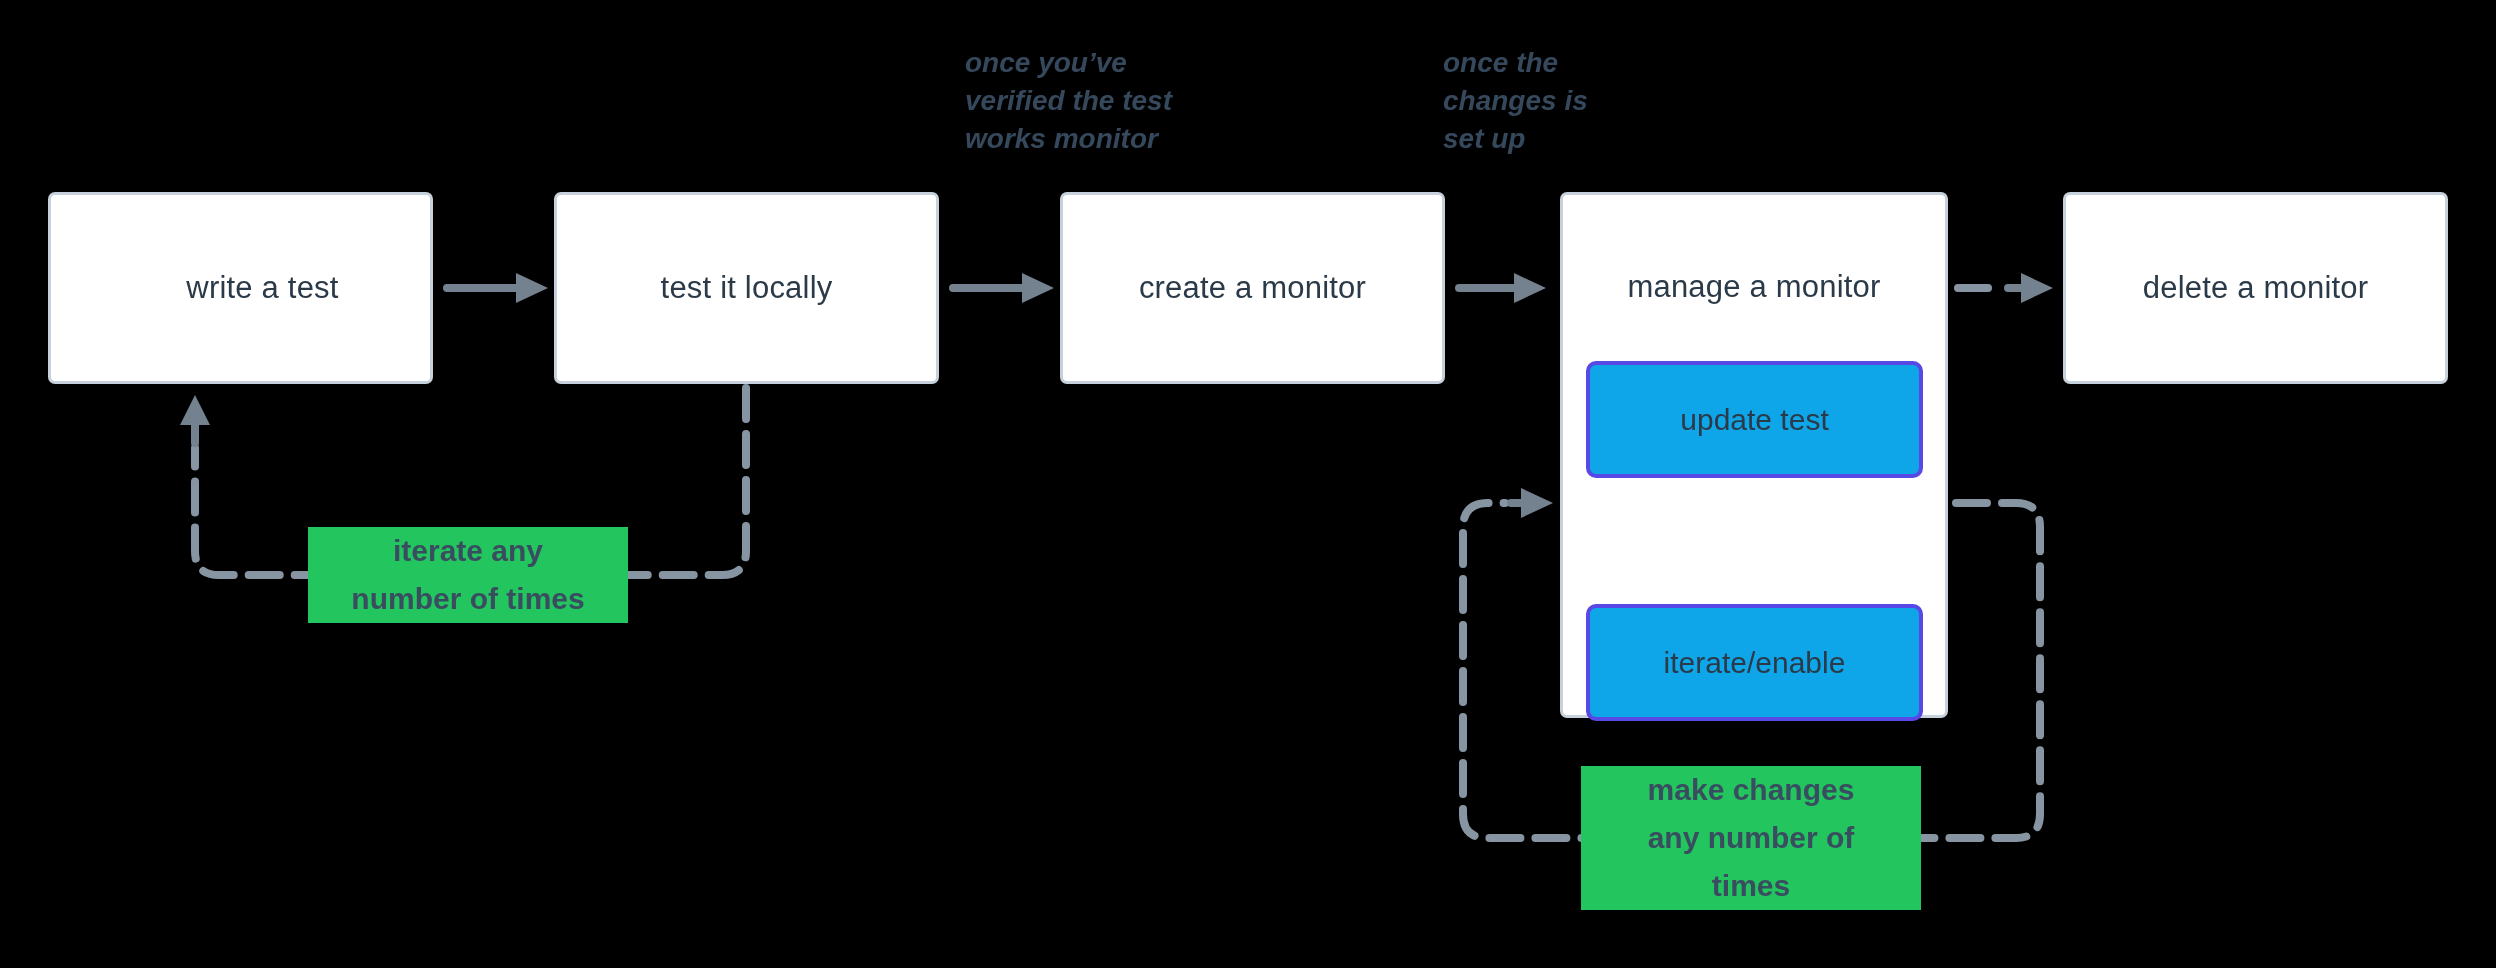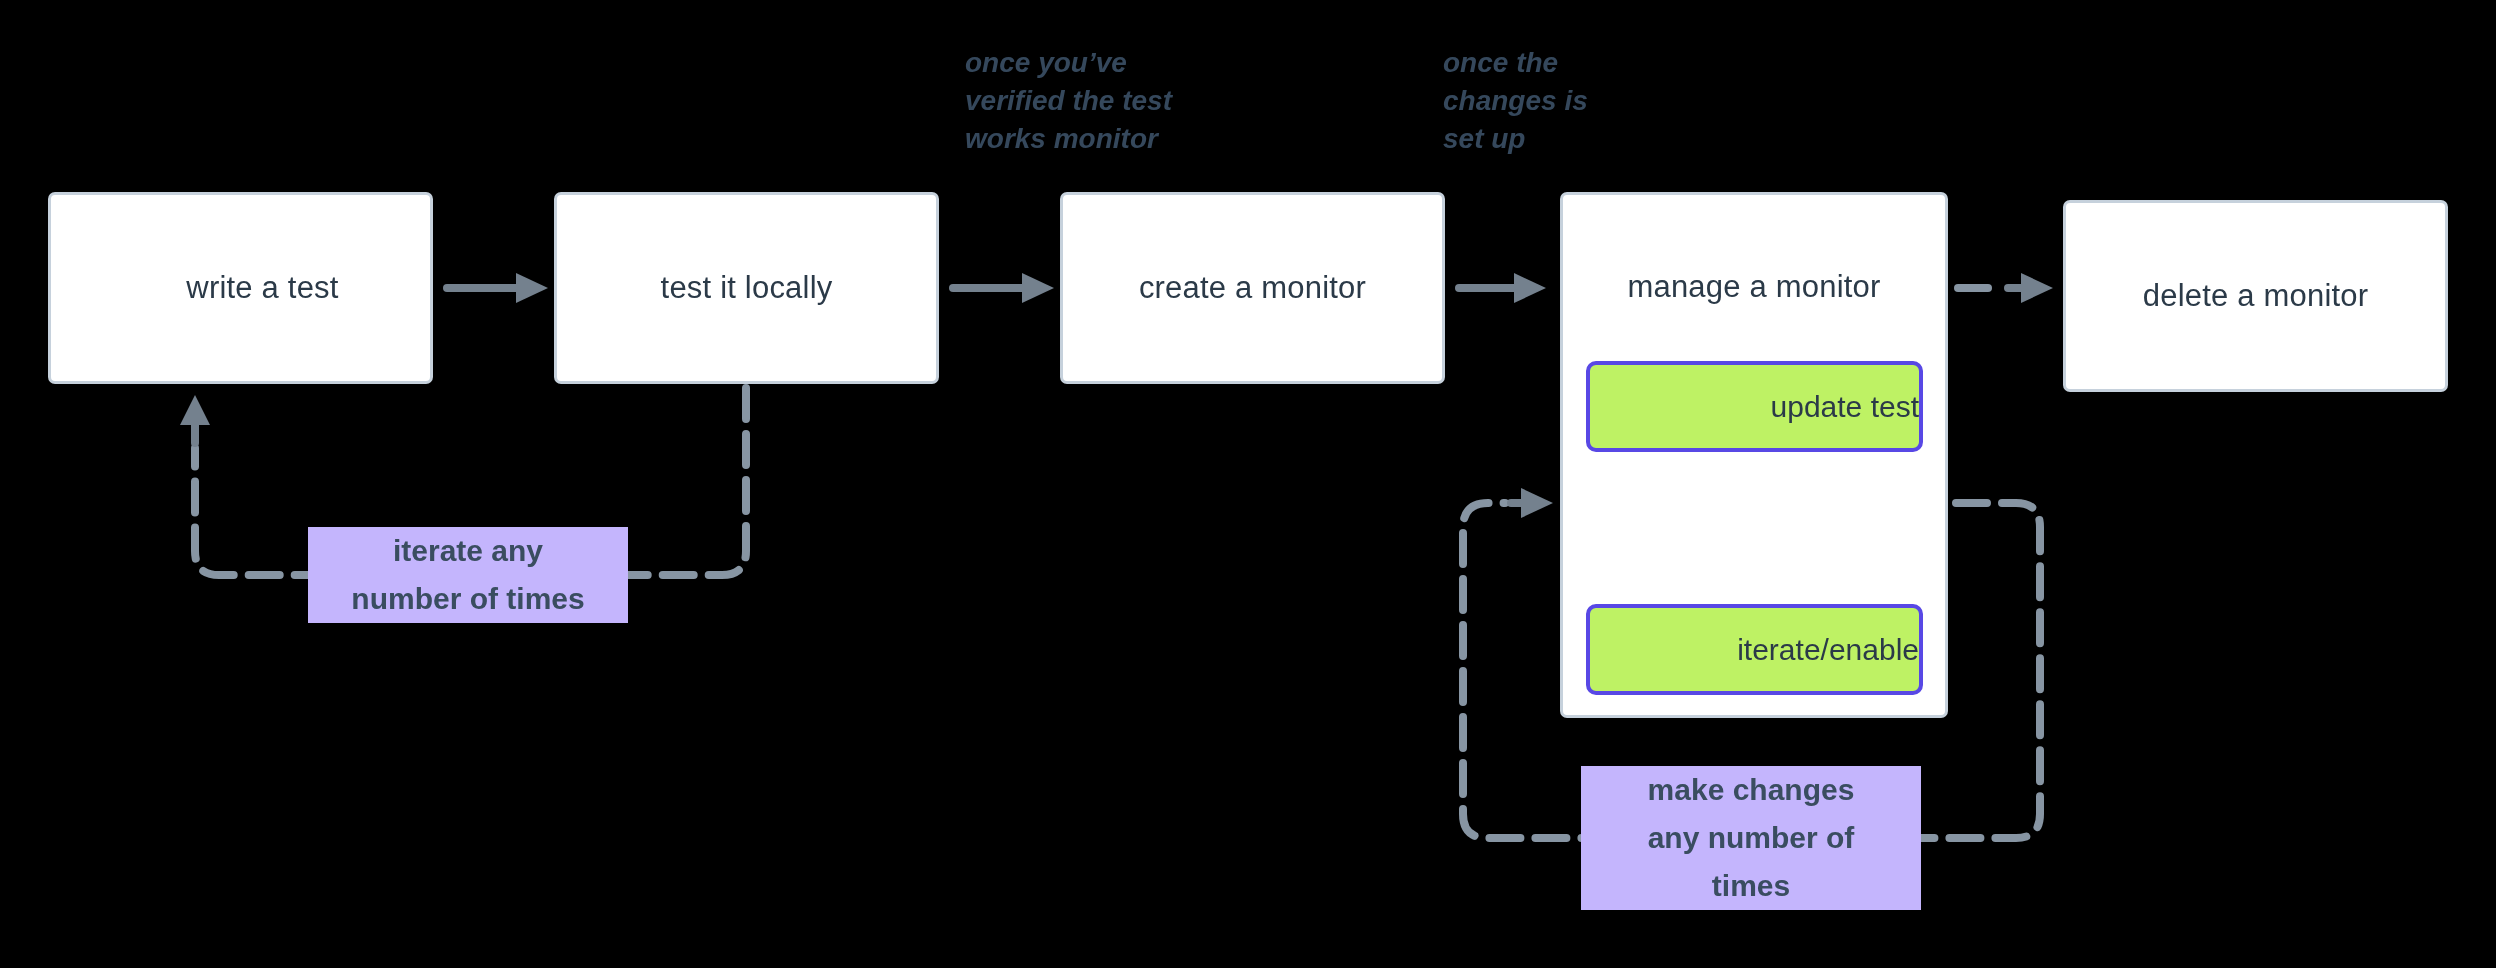--- a/index.html
+++ b/index.html
@@ -20,47 +20,47 @@
     display:flex;align-items:center;justify-content:center;
     z-index:2;
   }
   .node-label{
     color:#2b3a48;font-size:31px;font-weight:500;letter-spacing:.2px;
   }
   .node-write   {left:48px;  top:192px; width:385px; height:192px;padding-left:44px;}
   .node-test    {left:554px; top:192px; width:385px; height:192px;}
   .node-create  {left:1060px;top:192px; width:385px; height:192px;}
   .node-manage  {left:1560px;top:192px; width:388px; height:526px; display:block;}
-  .node-delete  {left:2063px;top:192px; width:385px; height:192px;margin-top:8px;}
+  .node-delete  {left:2063px;top:192px; width:385px; height:192px;}
   .manage-title{
     position:absolute;left:0;top:72px;width:100%;
     text-align:center;line-height:40px;
   }
   .subnode{
-    position:absolute;left:23px;width:337px;height:91px;
-    background:#bef264;
+    position:absolute;left:23px;width:337px;height:117px;
+    background:#0ea5e9;
     border:4px solid #5848e5;
     border-radius:10px;
     box-sizing:border-box;
-    display:flex;align-items:center;justify-content:flex-end;
+    display:flex;align-items:center;justify-content:center;
     color:#2b3a48;font-size:30px;font-weight:500;
   }
   .subnode-1{top:166px;}
   .subnode-2{top:287px;}
   .subnode-3{top:409px;}
   .annotation{
     position:absolute;z-index:2;
     color:#35485c;font-size:28px;font-style:italic;font-weight:600;
     line-height:38px;white-space:nowrap;
   }
   .annotation-1{left:965px;top:44px;}
   .annotation-2{left:1443px;top:44px;}
   .loop-label{
     position:absolute;z-index:3;
-    background:#c4b5fd;
+    background:#22c55e;
     color:#3a4d60;font-size:30px;font-weight:700;
     line-height:48px;text-align:center;
   }
   .loop-label-iterate{left:308px;top:527px;width:320px;}
   .loop-label-changes{left:1581px;top:766px;width:340px;}
 </style>
 </head>
 <body>
 
 <div id="stage">

